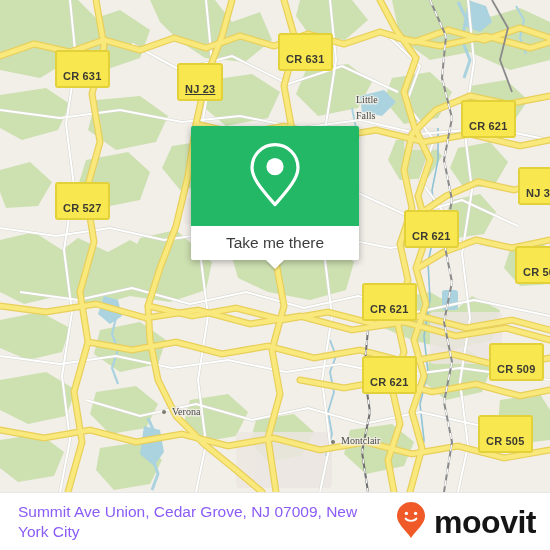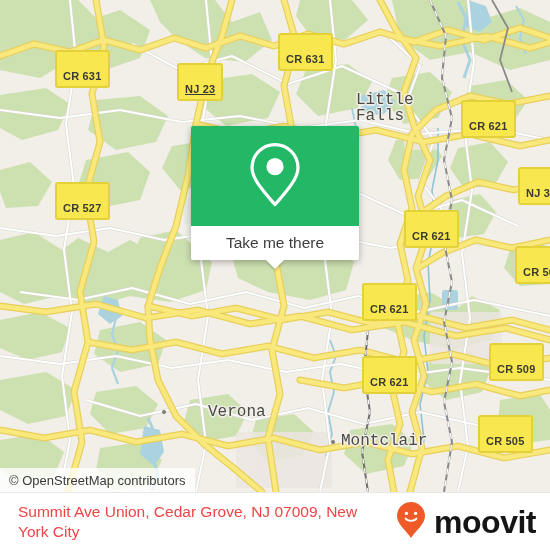--- a/index.html
+++ b/index.html
@@ -48,23 +48,23 @@
     white-space: nowrap;
     font-family: "Liberation Sans", sans-serif;
     letter-spacing: 0.2px;
     box-sizing: border-box;
   }
 
   
   .place {
     position: absolute;
     color: #4a4a46;
-    font-size: 16px;
+    font-size: 10px;
     line-height: 16px;
-    font-family: Liberation Mono, monospace;
+    font-family: Liberation Serif, serif;
     text-shadow:
       1.5px 0 1px #f2efe9, -1.5px 0 1px #f2efe9,
       0 1.5px 1px #f2efe9, 0 -1.5px 1px #f2efe9,
       1px 1px 1px #f2efe9, -1px -1px 1px #f2efe9,
       1px -1px 1px #f2efe9, -1px 1px 1px #f2efe9;
     white-space: pre;
   }
   .place-dot {
     position: absolute;
     width: 4px; height: 4px;
@@ -147,21 +147,21 @@
     background: #ffffff;
     box-sizing: border-box;
     display: flex;
     align-items: center;
     border-top: 1px solid #e8e8e8;
   }
   #address {
     flex: 1;
     padding-left: 18px;
     padding-right: 6px;
-    color: #ef4444;
+    color: #8b5cf6;
     font-size: 15.5px;
     line-height: 20px;
     font-family: "Liberation Sans", sans-serif;
   }
   #brand {
     display: flex;
     align-items: center;
     padding-right: 14px;
     gap: 8px;
   }
@@ -337,43 +337,40 @@
         <div class="shield" style="left: 362px; top: 283px;">CR 621</div>
         <div class="shield" style="left: 489px; top: 343px;">CR 509</div>
         <div class="shield" style="left: 362px; top: 356px;">CR 621</div>
         <div class="shield" style="left: 478px; top: 415px;">CR 505</div>
       </div>
 
     <div id="places">
         <div class="place" style="left: 356px; top: 92px;">Little
 Falls</div>
         <div class="place-dot" style="left: 162px; top: 410px;"></div>
-        <div class="place" style="left: 172px; top: 404px; margin-left: 36px;">Verona</div>
+        <div class="place" style="left: 172px; top: 404px;">Verona</div>
         <div class="place-dot" style="left: 331px; top: 440px;"></div>
         <div class="place" style="left: 341px; top: 433px;">Montclair</div>
       </div>
 
     <div id="popup">
       <div id="popup-green">
         <span id="pin-icon">
           <svg width="56" height="68" viewBox="0 0 56 68" xmlns="http://www.w3.org/2000/svg">
             <path d="M28,4 C15.3,4 5,14.3 5,27 C5,38 16,50 28,64 C40,50 51,38 51,27 C51,14.3 40.7,4 28,4 Z" fill="none" stroke="#ffffff" stroke-width="3.2" stroke-linejoin="round"></path>
             <circle cx="28" cy="26" r="8.6" fill="#ffffff"></circle>
           </svg>
         </span>
       </div>
       <div id="popup-button">
         <span id="popup-button-label">Take me there</span>
         <span id="popup-tail"></span>
       </div>
     </div>
 
-    <div id="attribution">
-      <span>© OpenStreetMap contributors</span>
-    </div>
   </div>
 
   <div id="bottombar">
     <div id="address">Summit Ave Union, Cedar Grove, NJ 07009, New York City</div>
     <div id="brand">
       <span>
         <svg width="30" height="38" viewBox="0 0 30 38" xmlns="http://www.w3.org/2000/svg">
           <path d="M15,1 C7.3,1 1,7.3 1,15 C1,23 9,28 15,37 C21,28 29,23 29,15 C29,7.3 22.7,1 15,1 Z" fill="#f05a28"></path>
           <circle cx="10.4" cy="12.4" r="1.7" fill="#ffffff"></circle>
           <circle cx="19.6" cy="12.4" r="1.7" fill="#ffffff"></circle>

